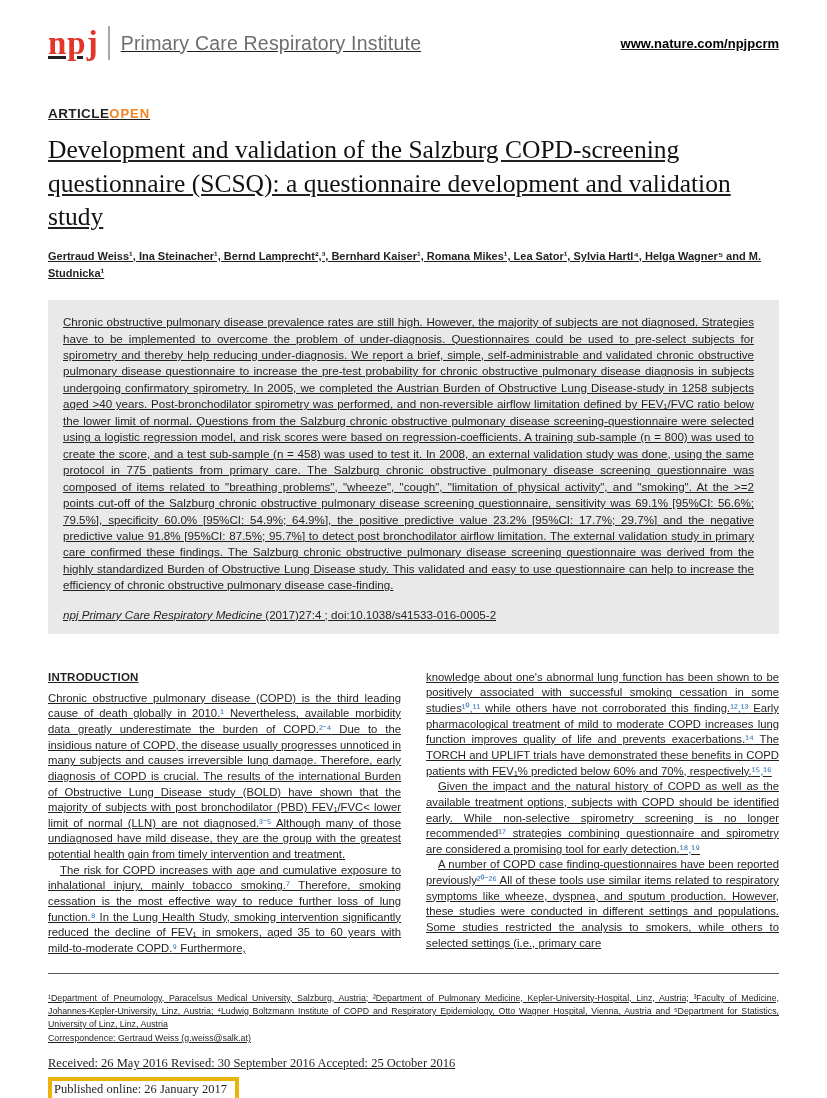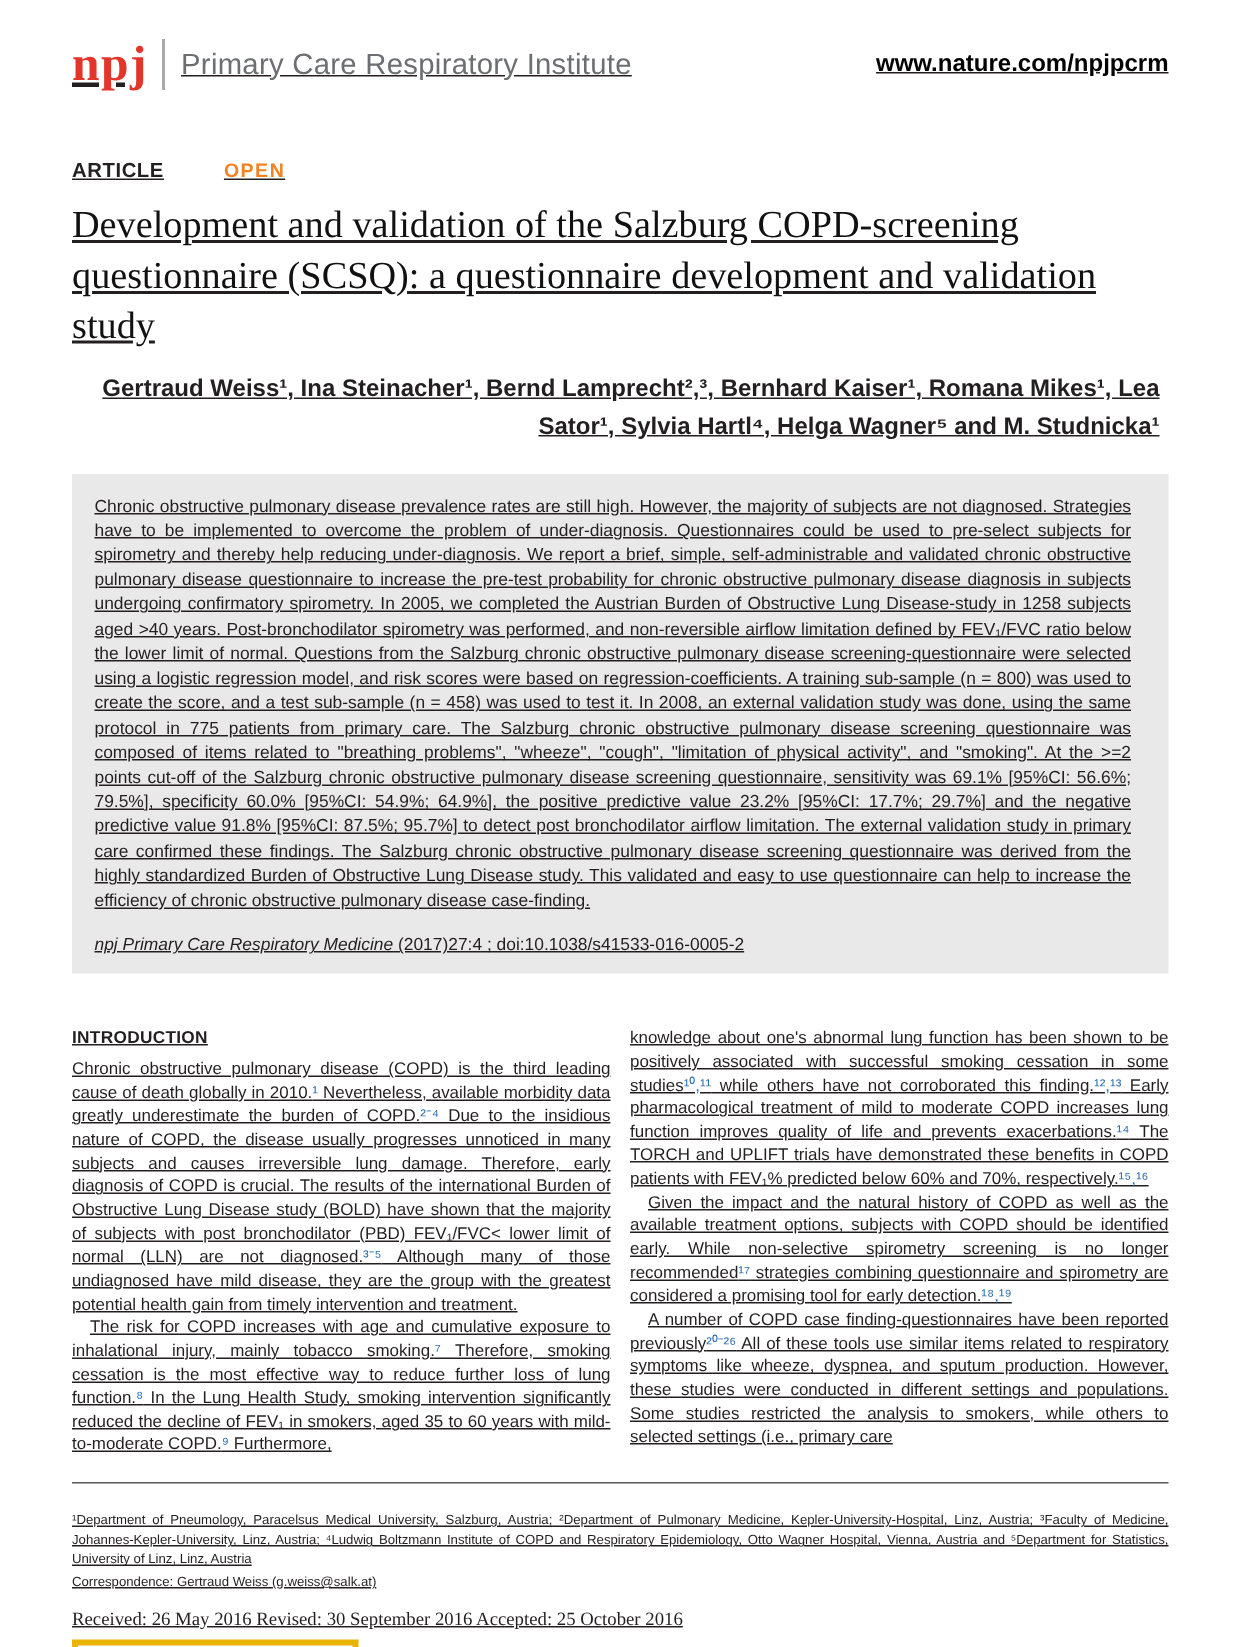--- a/index.html
+++ b/index.html
@@ -12,44 +12,44 @@
 
   
   .masthead { display:flex; align-items:center; justify-content:space-between; padding-top:26px; }
   .logo-row { display:flex; align-items:center; }
   .npj-logo {
     font-family:"Liberation Serif", serif; font-weight:bold;
     font-size:33px; color:var(--brand-red,#e4352b); letter-spacing:1px; line-height:1;
   }
   .logo-divider { width:2px; height:34px; background:#a7a9ac; margin:0 11px 0 9px; }
   .journal-name { font-size:19.5px; color:var(--gray-text,#6d6e71); font-weight:400; letter-spacing:.2px; }
-  .site-url { font-size:16px; font-weight:bold; color:#000; text-decoration:none; }
+  .site-url { font-size:13px; font-weight:bold; color:#000; text-decoration:none; }
 
   
   .article-row { margin-top:46px; display:flex; align-items:baseline; }
   .article-label { font-size:13.5px; font-weight:bold; letter-spacing:.4px; }
-  .open-label { font-size:13px; font-weight:bold; color:var(--open-orange,#f58220); margin-left:40px; letter-spacing:1px; }
+  .open-label { font-size:13px; font-weight:bold; color:var(--open-orange,#f58220); letter-spacing:1px; }
   .title {
     margin-top:12px; font-family:"Liberation Serif", serif; font-weight:400;
     font-size:25.5px; line-height:1.32; color:#111; max-width:730px;
   }
-  .authors { margin-top:14px; font-size:16px; font-weight:bold; line-height:1.55; max-width:725px;text-align:right; }
+  .authors { margin-top:14px; font-size:11px; font-weight:bold; line-height:1.55; max-width:725px; }
 
   
   .abstract {
     margin-top:18px; background:var(--abstract-bg,#e9e9e9);
     padding:14px 25px 13px 15px;
   }
   .abstract-text { font-size:11.6px; line-height:1.42; text-align:justify; }
   .abstract-cite { margin-top:14px; font-size:11.6px; }
   .cite-journal { font-style:italic; }
 
   
   .columns {
-    margin-top:36px; display:grid; grid-template-columns:1fr 1fr; column-gap:13px;
+    margin-top:36px; display:grid; grid-template-columns:1fr 1fr; column-gap:25px;
     font-size:11.3px; line-height:1.385; text-align:justify;
   }
   .section-heading { font-size:11.5px; font-weight:bold; margin-bottom:5px; letter-spacing:.2px; }
   .col p.indent { text-indent:12px; }
   .ref-sup { color:var(--link-blue,#2e70b0); }
 
   
   .footer { margin-top:16px; border-top:1px solid #58595b; padding-top:18px; }
   .affiliations { font-size:8.8px; line-height:1.5; text-align:justify; }
   .correspondence { font-size:8.8px; margin-top:2px; }

